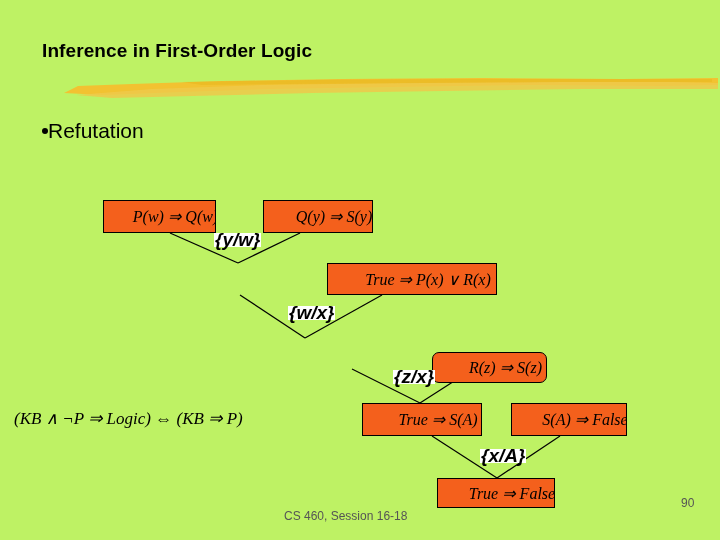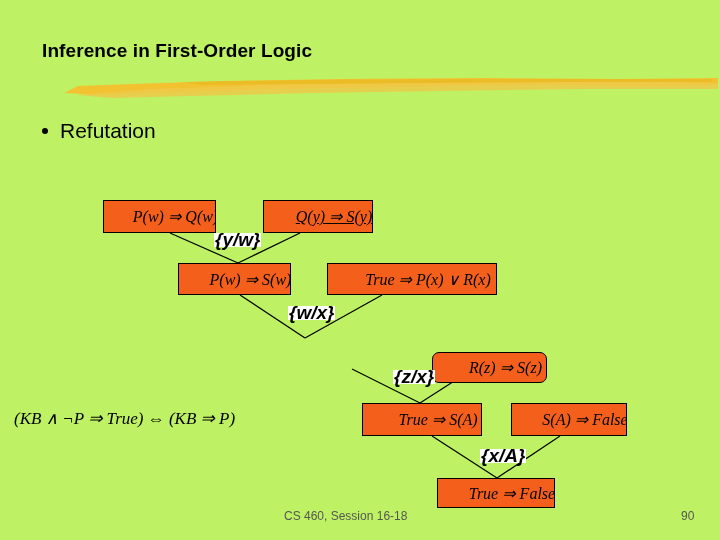--- a/index.html
+++ b/index.html
@@ -39,21 +39,21 @@
     pointer-events: none;
   }
 
   
   #bullet-row {
     position: absolute;
     left: 42px;
     top: 119px;
     display: flex;
     align-items: center;
-    gap: 12px;
+    gap: 0;
   }
   #bullet-dot {
     width: 6px;
     height: 6px;
     border-radius: 50%;
     background: #000000;
     flex: 0 0 auto;
   }
   #bullet-text {
     font-family: "Liberation Sans", sans-serif;
@@ -128,21 +128,21 @@
     left: 284px;
     top: 509px;
     font-family: "Liberation Sans", sans-serif;
     font-size: 12px;
     color: #555555;
     white-space: nowrap;
   }
   #footer-page {
     position: absolute;
     left: 681px;
-    top: 509px;
+    top: 496px;
     font-family: "Liberation Sans", sans-serif;
     font-size: 12px;
     color: #555555;
     white-space: nowrap;
   }
 </style>
 </head>
 <body>
 
 <div id="slide">
@@ -166,31 +166,30 @@
         <line x1="300" y1="233" x2="238" y2="263" stroke="#000000" stroke-width="1.2"></line>
         <line x1="240" y1="295" x2="305" y2="338" stroke="#000000" stroke-width="1.2"></line>
         <line x1="382" y1="295" x2="305" y2="338" stroke="#000000" stroke-width="1.2"></line>
         <line x1="352" y1="369" x2="420" y2="403" stroke="#000000" stroke-width="1.2"></line>
         <line x1="473" y1="369" x2="420" y2="403" stroke="#000000" stroke-width="1.2"></line>
         <line x1="432" y1="436" x2="497" y2="478" stroke="#000000" stroke-width="1.2"></line>
         <line x1="560" y1="436" x2="497" y2="478" stroke="#000000" stroke-width="1.2"></line>
       </svg>
 
   <div class="clause-box" style="left: 103px; top: 200px; width: 113px; height: 33px;">P(w) ⇒ Q(w)</div>
-      <div class="clause-box" style="left: 263px; top: 200px; width: 110px; height: 33px; text-decoration: underline;">Q(y) ⇒ S(y)</div>
-      <div class="clause-box" style="left: 178px; top: 263px; width: 113px; height: 32px;">P(w) ⇒ S(w)</div>
+      <div class="clause-box" style="left: 263px; top: 200px; width: 110px; height: 33px;">Q(y) ⇒ S(y)</div>
       <div class="clause-box" style="left: 327px; top: 263px; width: 170px; height: 32px;">True ⇒ P(x) ∨ R(x)</div>
       <div class="clause-box" style="left: 432px; top: 352px; width: 115px; height: 31px; border-radius: 7px;">R(z) ⇒ S(z)</div>
       <div class="clause-box" style="left: 362px; top: 403px; width: 120px; height: 33px;">True ⇒ S(A)</div>
       <div class="clause-box" style="left: 511px; top: 403px; width: 116px; height: 33px; font-style: italic;">S(A) ⇒ False</div>
       <div class="clause-box" style="left: 437px; top: 478px; width: 118px; height: 30px;">True ⇒ False</div>
       <div class="subst-label" style="left: 214px; top: 233px;">{y/w}</div>
       <div class="subst-label" style="left: 288px; top: 306px;">{w/x}</div>
       <div class="subst-label" style="left: 393px; top: 370px;">{z/x}</div>
       <div class="subst-label" style="left: 480px; top: 449px;">{x/A}</div>
     </div>
 
-  <div id="side-formula">(KB ∧ ¬P ⇒ True) ⇔ (KB ⇒ P)</div>
+  <div id="side-formula">(KB ∧ ¬P ⇒ Logic) ⇔ (KB ⇒ P)</div>
 
   <div id="footer-course">CS 460,  Session 16-18</div>
   <div id="footer-page">90</div>
 
 </div>
 
 </body></html>

